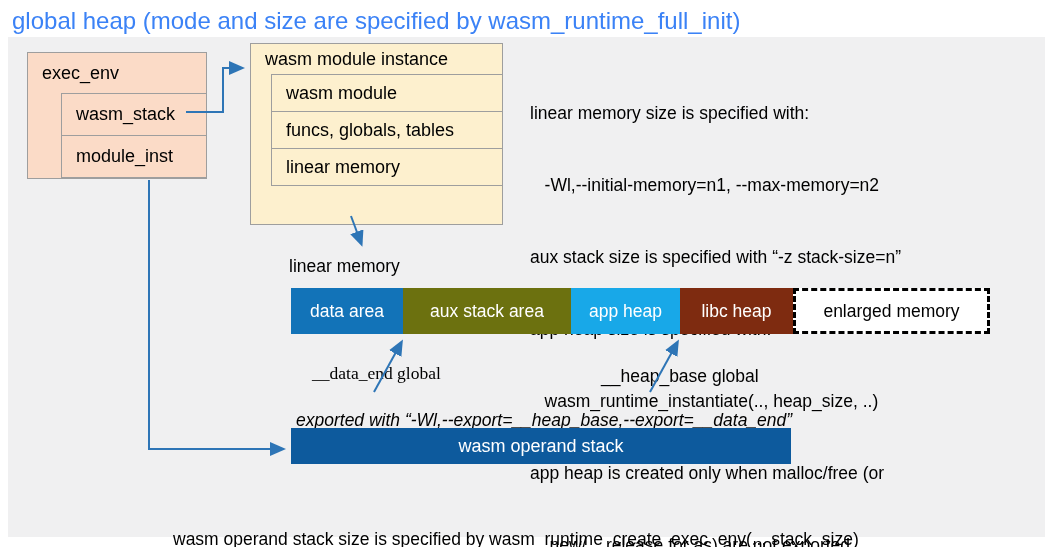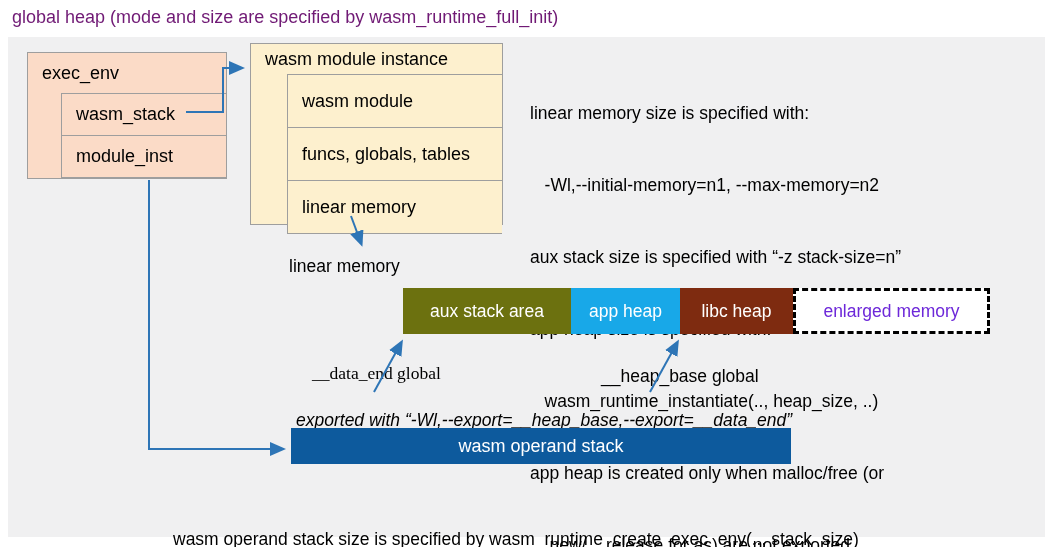--- a/index.html
+++ b/index.html
@@ -1,32 +1,32 @@
 <!DOCTYPE html>
 <html><head>
 <meta charset="utf-8">
 <style>
   html,body{margin:0;padding:0;background:#ffffff;}
   #stage{
     position:relative;width:1054px;height:547px;overflow:hidden;
     font-family:"Liberation Sans",sans-serif;color:#000;background:#fff;
   }
-  .title{position:absolute;left:12px;top:7px;font-size:18px;color:#701a75;white-space:pre;}
+  .title{position:absolute;left:12px;top:7px;font-size:24px;color:#3b82f6;white-space:pre;}
   .panel{position:absolute;left:8px;top:37px;width:1037px;height:500px;background:#f0f0f1;}
 
   
   .recbox{position:absolute;border:1px solid #9e9e9e;box-sizing:border-box;}
   .recbox .hdr{box-sizing:border-box;display:flex;align-items:center;padding-left:14px;font-size:18px;}
   .recbox .row{box-sizing:border-box;border:1px solid #9e9e9e;border-right:none;display:flex;align-items:center;padding-left:14px;font-size:18px;}
-  #exec-env-box{left:27px;top:52px;width:200px;height:127px;background:#fbdbc7;}
+  #exec-env-box{left:27px;top:52px;width:180px;height:127px;background:#fbdbc7;}
   #exec-env-box .hdr{height:41px;}
   #exec-env-box .row{margin-left:33px;height:43px;margin-top:-1px;background:#fbdbc7;}
   #module-instance-box{left:250px;top:43px;width:253px;height:182px;background:#fdf0ce;}
   #module-instance-box .hdr{height:31px;}
-  #module-instance-box .row{margin-left:36px;height:54px;margin-top:-1px;background:#fdf0ce;}
+  #module-instance-box .row{margin-left:20px;height:38px;margin-top:-1px;background:#fdf0ce;}
 
   .notes{position:absolute;left:530px;top:53px;font-size:17.5px;line-height:24px;white-space:pre;}
 
   .lm-label{position:absolute;left:289px;top:256px;font-size:17.5px;}
   .bar{position:absolute;top:288px;height:46px;display:flex;align-items:center;justify-content:center;
        box-sizing:border-box;font-size:17.5px;color:#fff;}
   .seg-enlarged{border:3px dashed #000;background:#fff;}
 
   .ann{position:absolute;font-size:17.5px;white-space:pre;}
   #data-end-label{left:312px;top:363px;font-family:Liberation Serif, serif;}
@@ -67,24 +67,25 @@
     <div>   -Wl,--initial-memory=n1, --max-memory=n2</div>
     <div>aux stack size is specified with “-z stack-size=n”</div>
     <div>app heap size is specified with:</div>
     <div>   wasm_runtime_instantiate(.., heap_size, ..)</div>
     <div>app heap is created only when malloc/free (or</div>
     <div>__new/__release for as) are not exported</div>
   </div>
 
   <div class="lm-label">linear memory</div>
 
+  <div class="bar" style="left: 291px; width: 112px; background-color: rgb(18, 115, 184);">data area</div>
   <div class="bar" style="left: 403px; width: 168px; background-color: rgb(108, 113, 15);">aux stack area</div>
   <div class="bar" style="left: 571px; width: 109px; background-color: rgb(24, 168, 232);">app heap</div>
   <div class="bar" style="left: 680px; width: 113px; background-color: rgb(126, 43, 16);">libc heap</div>
-  <div class="bar seg-enlarged" style="left: 793px; width: 197px; color: #6d28d9;">enlarged memory</div>
+  <div class="bar seg-enlarged" style="left: 793px; width: 197px; color: #000000;">enlarged memory</div>
 
   <div id="data-end-label" class="ann">__data_end global</div>
   <div id="heap-base-label" class="ann">__heap_base global</div>
   <div id="exported-label" class="ann">exported with “-Wl,--export=__heap_base,--export=__data_end”</div>
 
   <div id="operand-bar" style="background-color: rgb(13, 90, 157);">wasm operand stack</div>
 
   <div class="footer">
     <div>wasm operand stack size is specified by wasm_runtime_create_exec_env(.., stack_size)</div>
     

